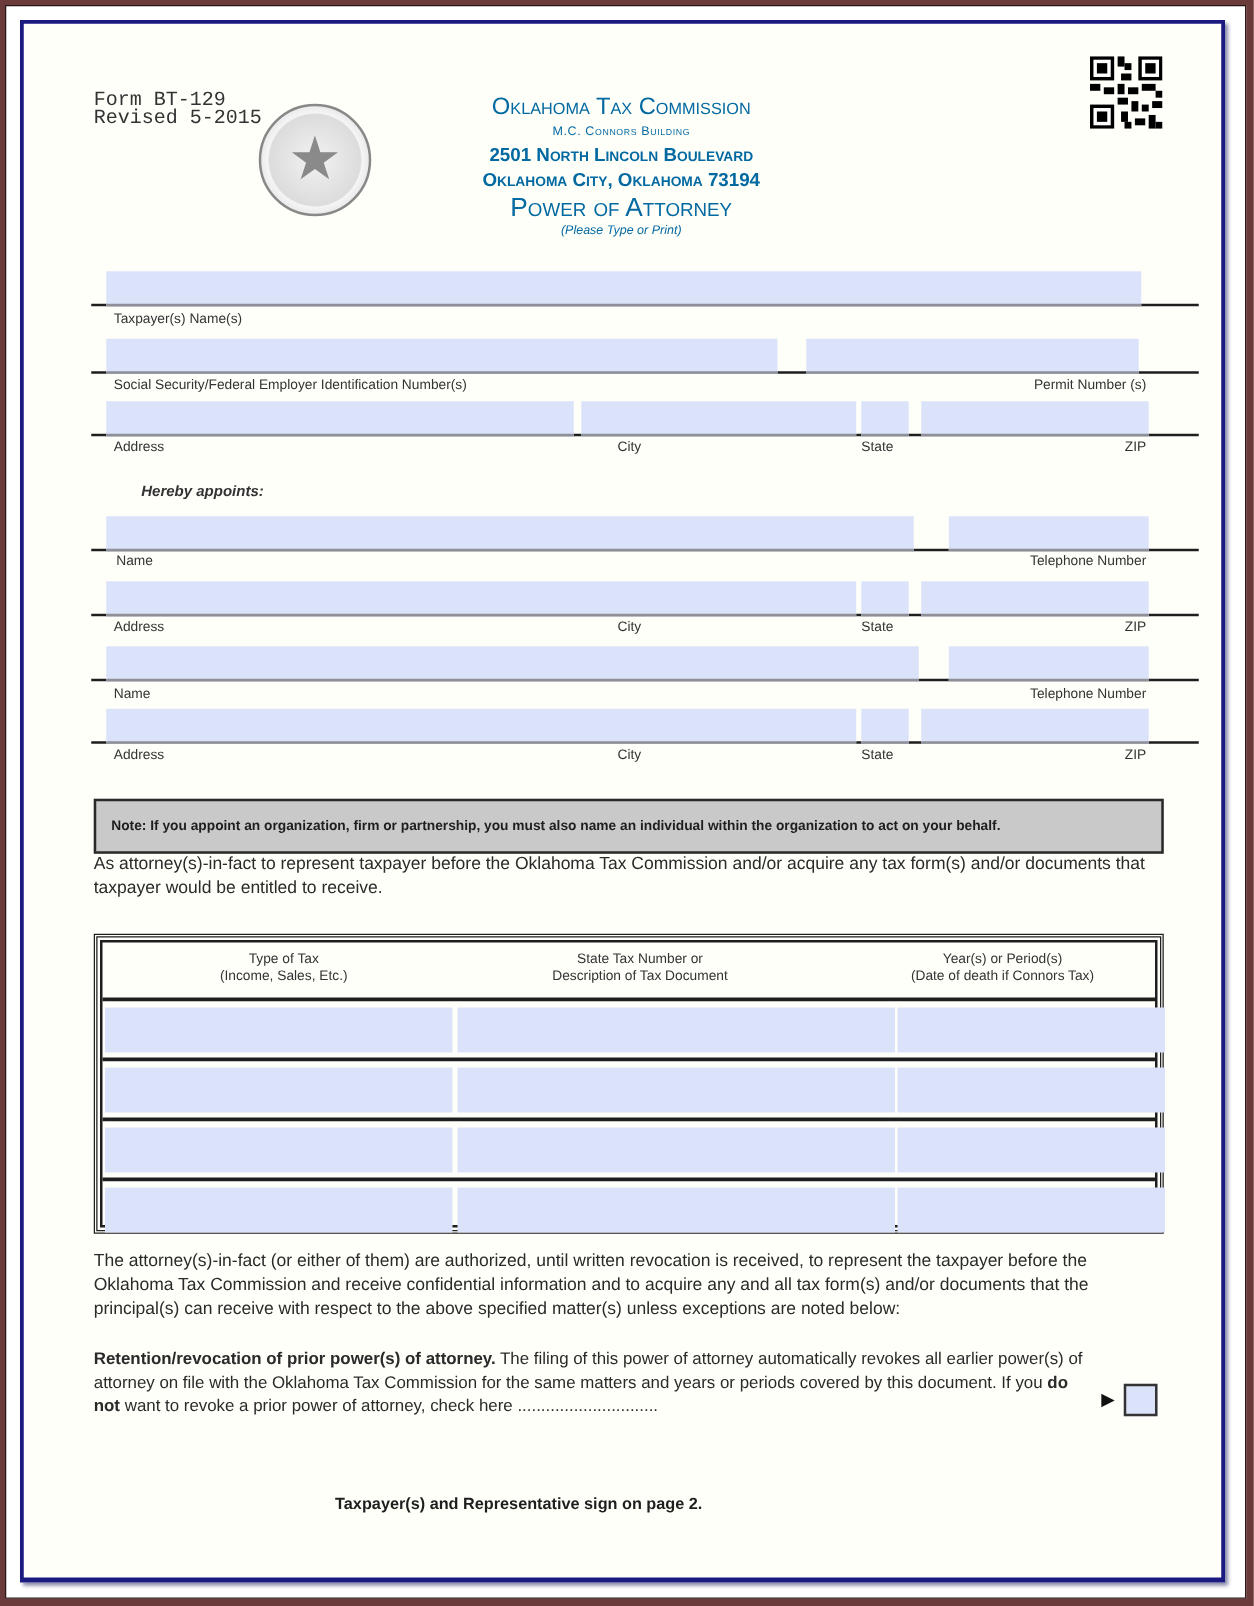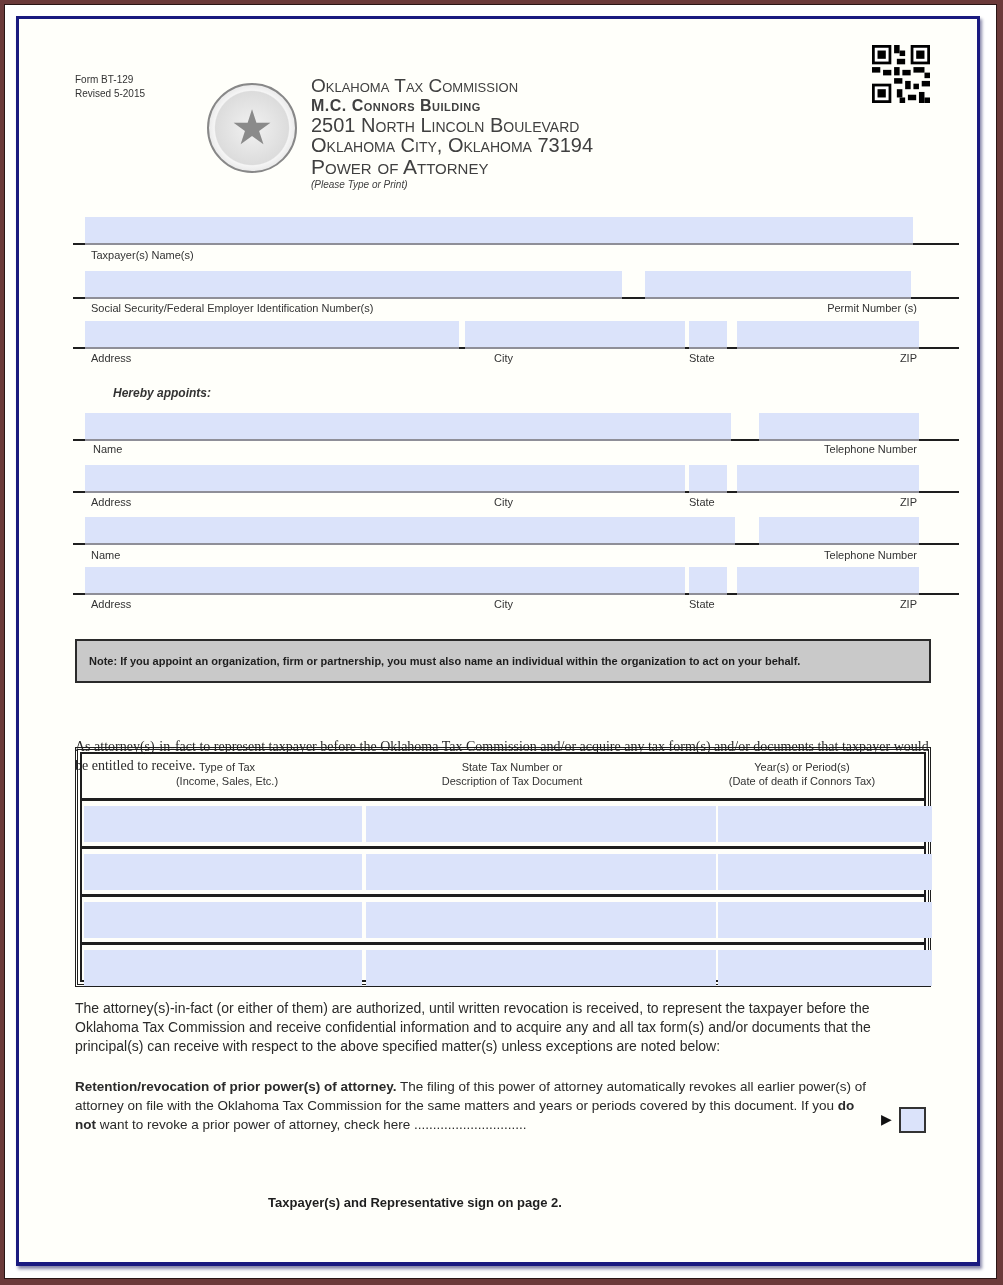--- a/index.html
+++ b/index.html
@@ -15,32 +15,32 @@
   }
   .page {
     position: absolute; left: 16px; top: 16px; width: 964px; height: 1250px;
     background: #fffffa;
     border-left: 3px solid #1a1a80; border-top: 3px solid #1a1a80;
     border-right: 3px solid #1a1a80; border-bottom: 4px solid #1a1a80;
     box-shadow: 2px 3px 3px #8888aa;
     box-sizing: border-box;
   }
   .abs { position: absolute; }
-  .form-id { left: 56px; top: 54px; font-size: 10px; line-height: 14px; color: #333; }
+  .form-id { left: 56px; top: 54px; font-size: 16px; line-height: 14px; color: #333; font-family: Liberation Mono, monospace; }
   .seal {
     left: 188px; top: 64px; width: 90px; height: 90px; border-radius: 50%;
     border: 2px solid #888; box-sizing: border-box;
     background: radial-gradient(circle, #f2f2f2 0%, #dcdcdc 60%, #f5f5f5 62%, #c8c8c8 100%);
     display: flex; align-items: center; justify-content: center;
   }
   .seal span { font-size: 48px; color: #8a8a8a; line-height: 1; }
-  .header { left: 292px; top: 56px; width: 420px; font-variant: small-caps; color: #404040; }
+  .header { left: 268px; top: 56px; width: 420px; text-align: center; font-variant: small-caps; color: #0369a1; }
   .header .h1 { font-size: 19px; line-height: 22px; }
-  .header .h2 { font-size: 16px; font-weight: bold; line-height: 18px; letter-spacing: 0.5px; }
-  .header .h3 { font-size: 20px; line-height: 20px; font-weight: normal; }
+  .header .h2 { font-size: 10px; font-weight: normal; line-height: 18px; letter-spacing: 0.5px; }
+  .header .h3 { font-size: 15px; line-height: 20px; font-weight: bold; }
   .header .title { font-size: 21px; line-height: 24px; }
   .header .sub { font-variant: normal; font-size: 10px; font-style: italic; line-height: 12px; }
   .qr { left: 853px; top: 26px; width: 58px; height: 58px; }
   .field {
     position: absolute; background: #dbe3fa; border-bottom: 2px solid #8f8f98;
     box-sizing: border-box; height: 28px; cursor: text;
   }
   .rule { position: absolute; height: 2px; background: #1e1e1e; }
   .lbl { position: absolute; font-size: 11px; color: #333; line-height: 13px; white-space: nowrap; }
   .lbl.r { text-align: right; }
@@ -169,21 +169,21 @@
   <input class="field" style="left: 66px; top: 548px; width: 600px; border-top: none; border-right: none; border-bottom: 2px solid rgb(143, 143, 152); border-left: none; border-image: initial; outline: none;">
   <input class="field" style="left: 670px; top: 548px; width: 38px; border-top: none; border-right: none; border-bottom: 2px solid rgb(143, 143, 152); border-left: none; border-image: initial; outline: none;">
   <input class="field" style="left: 718px; top: 548px; width: 182px; border-top: none; border-right: none; border-bottom: 2px solid rgb(143, 143, 152); border-left: none; border-image: initial; outline: none;">
   <div class="lbl" style="left:72px; top:579px;">Address</div>
   <div class="lbl" style="left:475px; top:579px;">City</div>
   <div class="lbl" style="left:670px; top:579px;">State</div>
   <div class="lbl r" style="right:60px; top:579px;">ZIP</div>
 
   <div class="note">Note: If you appoint an organization, firm or partnership, you must also name an individual within the organization to act on your behalf.</div>
 
-  <div class="para" style="left:56px; top:718px; width:860px;font-family:Liberation Serif, serif;">As attorney(s)-in-fact to represent taxpayer before the Oklahoma Tax Commission and/or acquire any tax form(s) and/or documents that taxpayer would be entitled to receive.</div>
+  <div class="para" style="left:56px; top:662px; width:860px;">As attorney(s)-in-fact to represent taxpayer before the Oklahoma Tax Commission and/or acquire any tax form(s) and/or documents that taxpayer would be entitled to receive.</div>
 
   <div class="tbl">
     <div class="tbl-inner">
       <div class="th" style="left:280px; width:300px;">
         <div>State Tax Number or</div>
           <div>Description of Tax Document</div>
       </div>
       <div class="th" style="left:0; width:290px;">
         <div>Type of Tax</div>
           <div>(Income, Sales, Etc.)</div>

